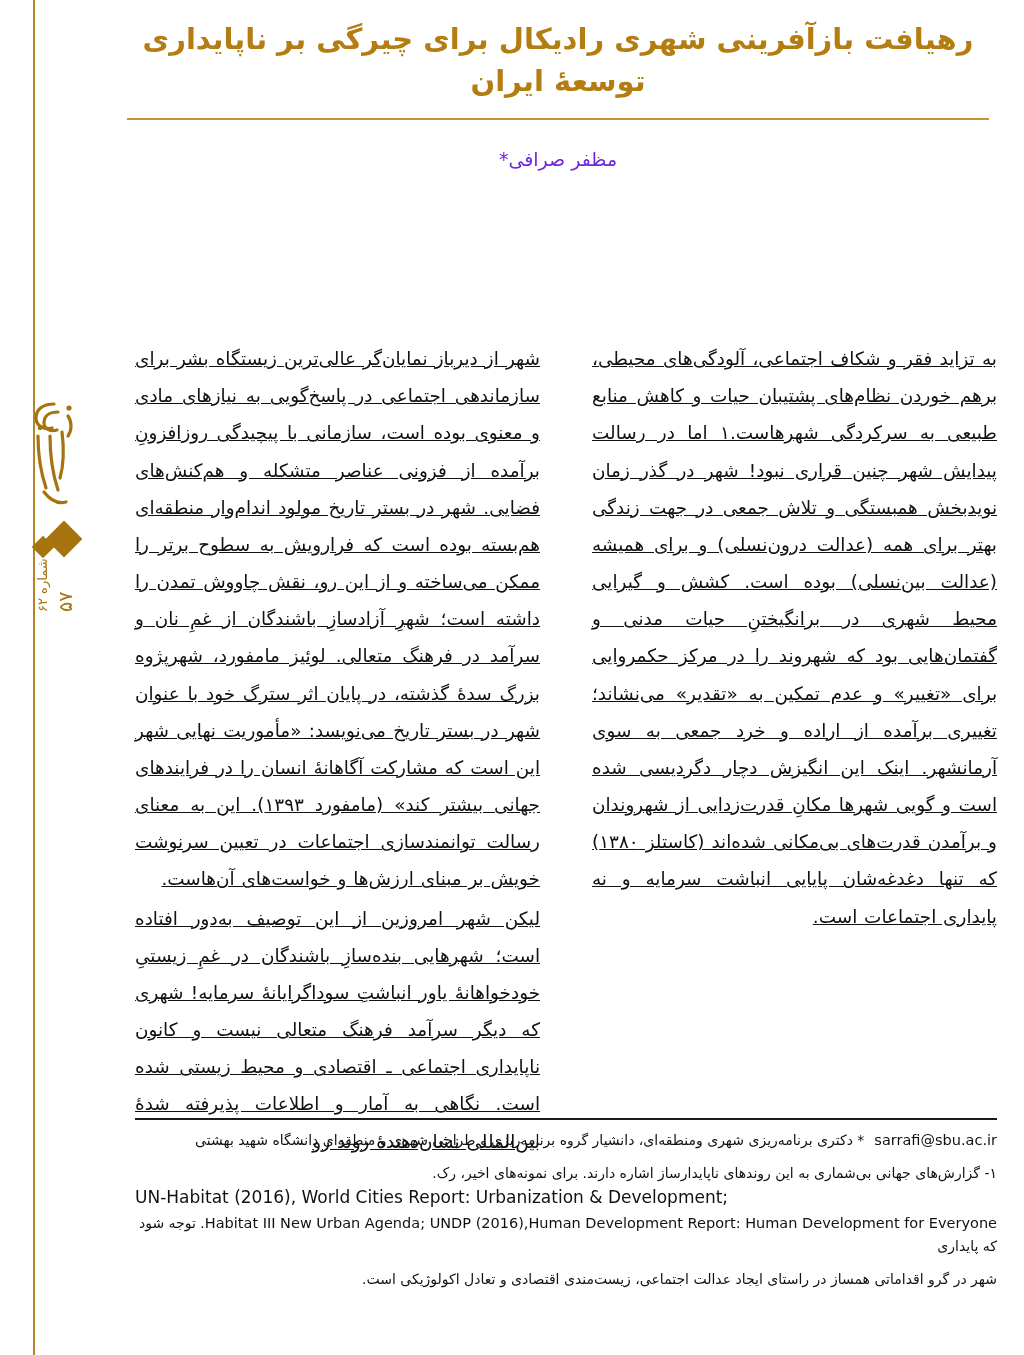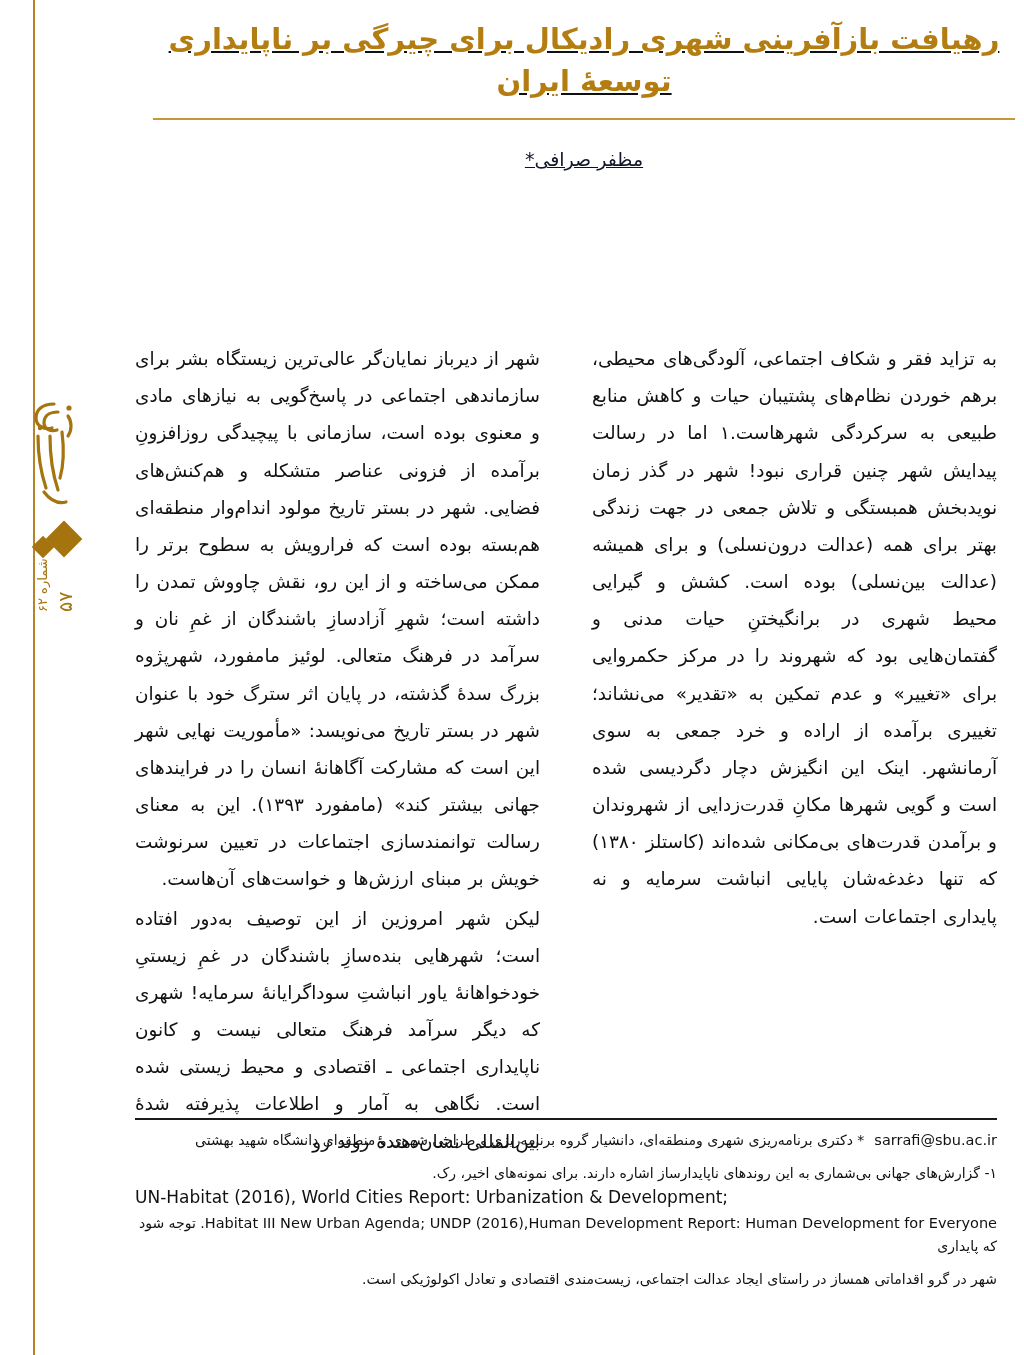--- a/index.html
+++ b/index.html
@@ -84,60 +84,60 @@
   }
   .rail-issue {
     left: 7px;
     top: 34px;
     font-size: 13px;
   }
 
   
   .header {
     position: absolute;
-    left: 153px;
+    left: 127px;
     top: 18px;
     width: 862px;
-    text-decoration: underline;
   }
   .title {
     text-align: center;
     color: #b37d11;
     font-size: 29px;
     line-height: 1.45;
     font-weight: bold;
     font-family: "DejaVu Sans", "Liberation Sans", sans-serif;
     margin: 0;
     direction: rtl;
   }
   .title-rule {
     margin-top: 16px;
     height: 2px;
     background: #c8943c;
     width: 100%;
   }
   .author {
     margin-top: 28px;
     text-align: center;
-    color: #0f172a;
+    color: #6d28d9;
     font-size: 19px;
     direction: rtl;
   }
 
   
   .columns {
     position: absolute;
     top: 340px;
     left: 135px;
     width: 862px;
     height: 740px;
     display: flex;
     flex-direction: row-reverse;
     gap: 52px;
     direction: rtl;
+    text-decoration: underline;
   }
   .col {
     width: 405px;
     direction: rtl;
   }
   .col p {
     margin: 0 0 0 0;
     text-align: justify;
     text-align-last: right;
     font-size: 18.4px;

